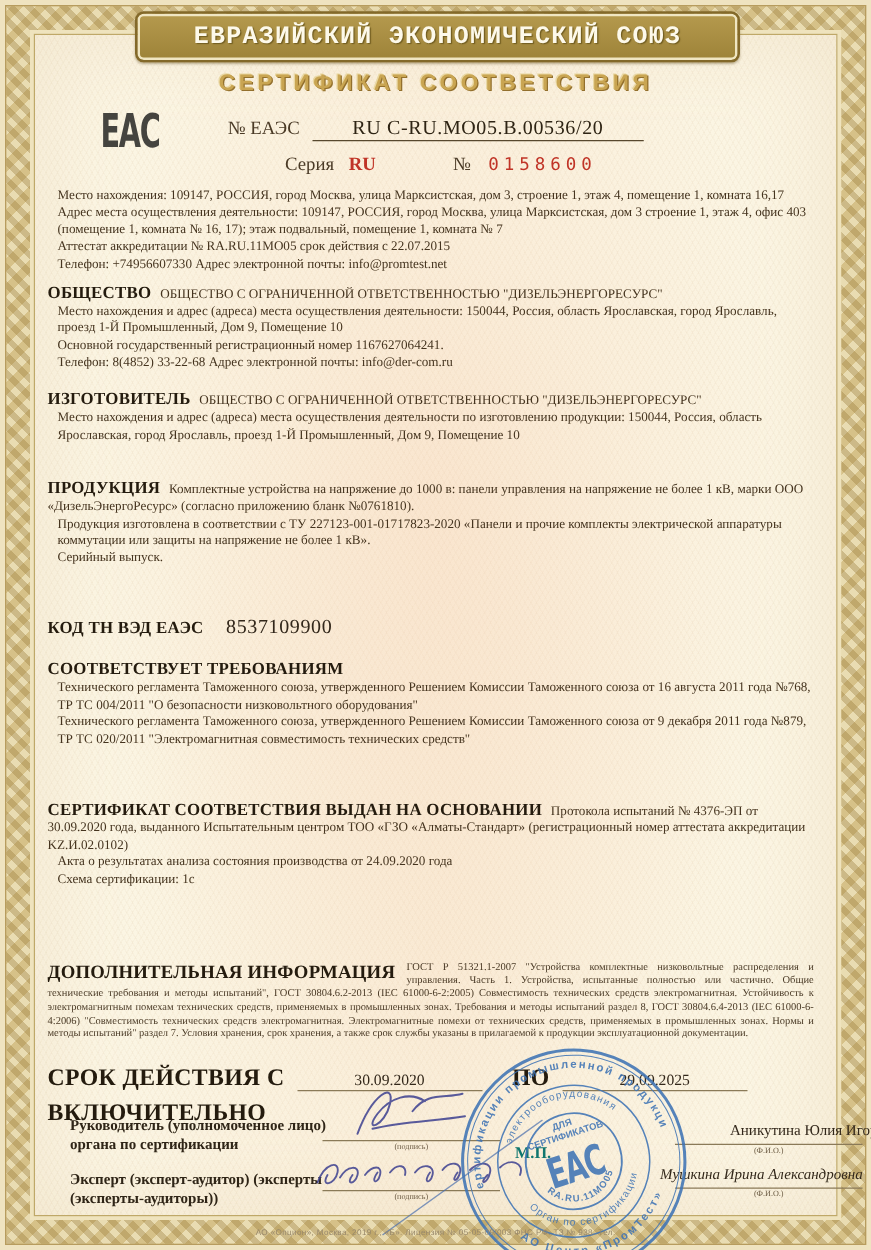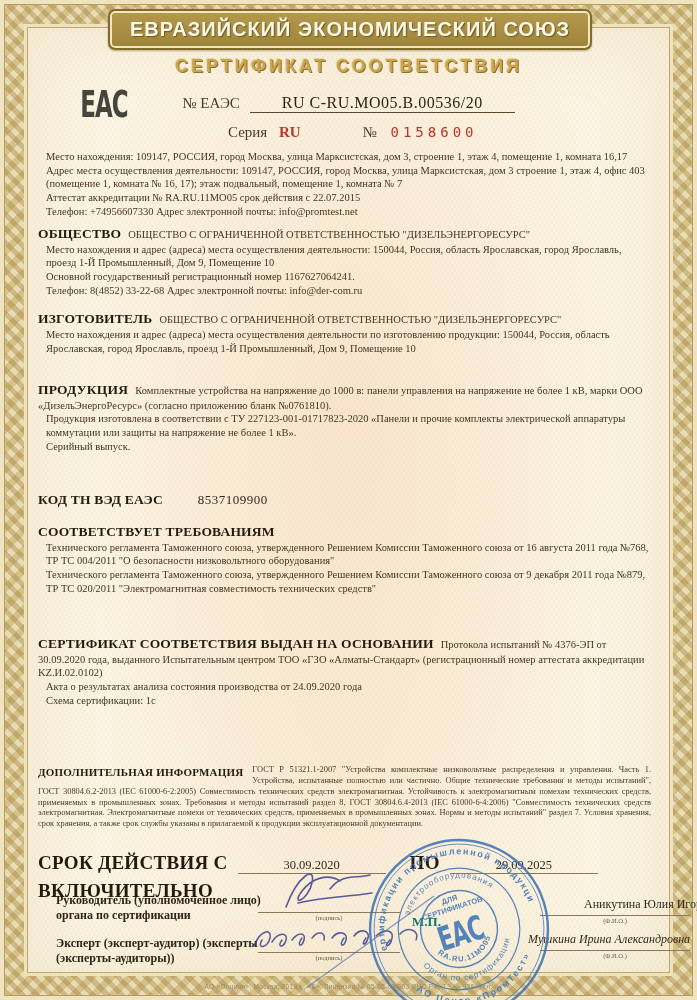--- a/index.html
+++ b/index.html
@@ -29,21 +29,21 @@
   }
   
   .banner{
     position:absolute;left:108px;top:9px;width:480px;height:37px;
     background:linear-gradient(#b59a4e,#9d8338);
     border:2px solid #83692a;border-radius:7px;
     box-shadow:inset 0 0 0 2px #f0e6c2, 0 1px 2px rgba(90,70,20,.4);
     display:flex;align-items:center;justify-content:center;
   }
   .banner span{
-    font-family:Liberation Sans, sans-serif;font-weight:bold;font-size:20px;
+    font-family:Liberation Mono, monospace;font-weight:bold;font-size:20px;
     letter-spacing:1px;color:#fdf9ea;text-shadow:1px 1px 1px #6e5a1e;white-space:nowrap;
   }
   .eac{position:absolute;left:76px;top:78px;}
   .doc-title{
     position:absolute;left:0;right:0;top:56px;text-align:center;
     font-family:"Liberation Sans",sans-serif;font-weight:bold;font-size:18px;letter-spacing:3px;
     color:#c9a552;text-shadow:1px 1px 0 #93702d, -1px -1px 0 #e9d7a2;white-space:nowrap;
   }
   .numrow{position:absolute;left:0;right:0;top:94px;text-align:center;font-size:15px;}
   .numrow .lbl{color:#4a3a26;}
@@ -62,22 +62,22 @@
   .h{font-family:"Liberation Serif",serif;font-weight:bold;font-size:13.5px;color:#241b0e;letter-spacing:.2px;margin-right:7px;}
   .lead{margin:0;text-align:left;}
   .lines{padding-left:8px;}
   #sec-organ{margin-bottom:7px;}
   #sec-applicant{margin-bottom:13px;}
   #sec-manufacturer{margin-bottom:26px;}
   #sec-product{margin-bottom:38px;}
   #sec-tnved{margin-bottom:14px;}
   #sec-compliance{margin-bottom:40px;}
   #sec-basis{margin-bottom:58px;}
-  .code-val{margin-left:28px;font-size:13px;color:#32271a;letter-spacing:.5px;}
-  #sec-additional .h{float:left;font-size:11px;margin-right:9px;}
+  .code-val{margin-left:11px;font-size:16px;color:#32271a;letter-spacing:.5px;}
+  #sec-additional .h{float:left;font-size:15px;margin-right:9px;}
   #sec-additional .addtext{font-size:8.4px;line-height:1.28;text-align:justify;color:#4a3a26;}
   
   .validity{position:absolute;left:38px;right:46px;top:852px;}
   .vh{font-weight:bold;font-size:19px;color:#241b0e;letter-spacing:.3px;}
   .vdate{display:inline-block;width:148px;text-align:center;border-bottom:1px solid #8a7a58;font-size:12.5px;color:#32271a;margin:0 6px;}
   .vto{margin-left:14px;}
   .vincl{margin-top:6px;}
   
   .sig-area{position:absolute;inset:0;pointer-events:none;}
   .sig-label{position:absolute;font-weight:bold;font-size:12px;color:#2f2517;line-height:1.25;}

